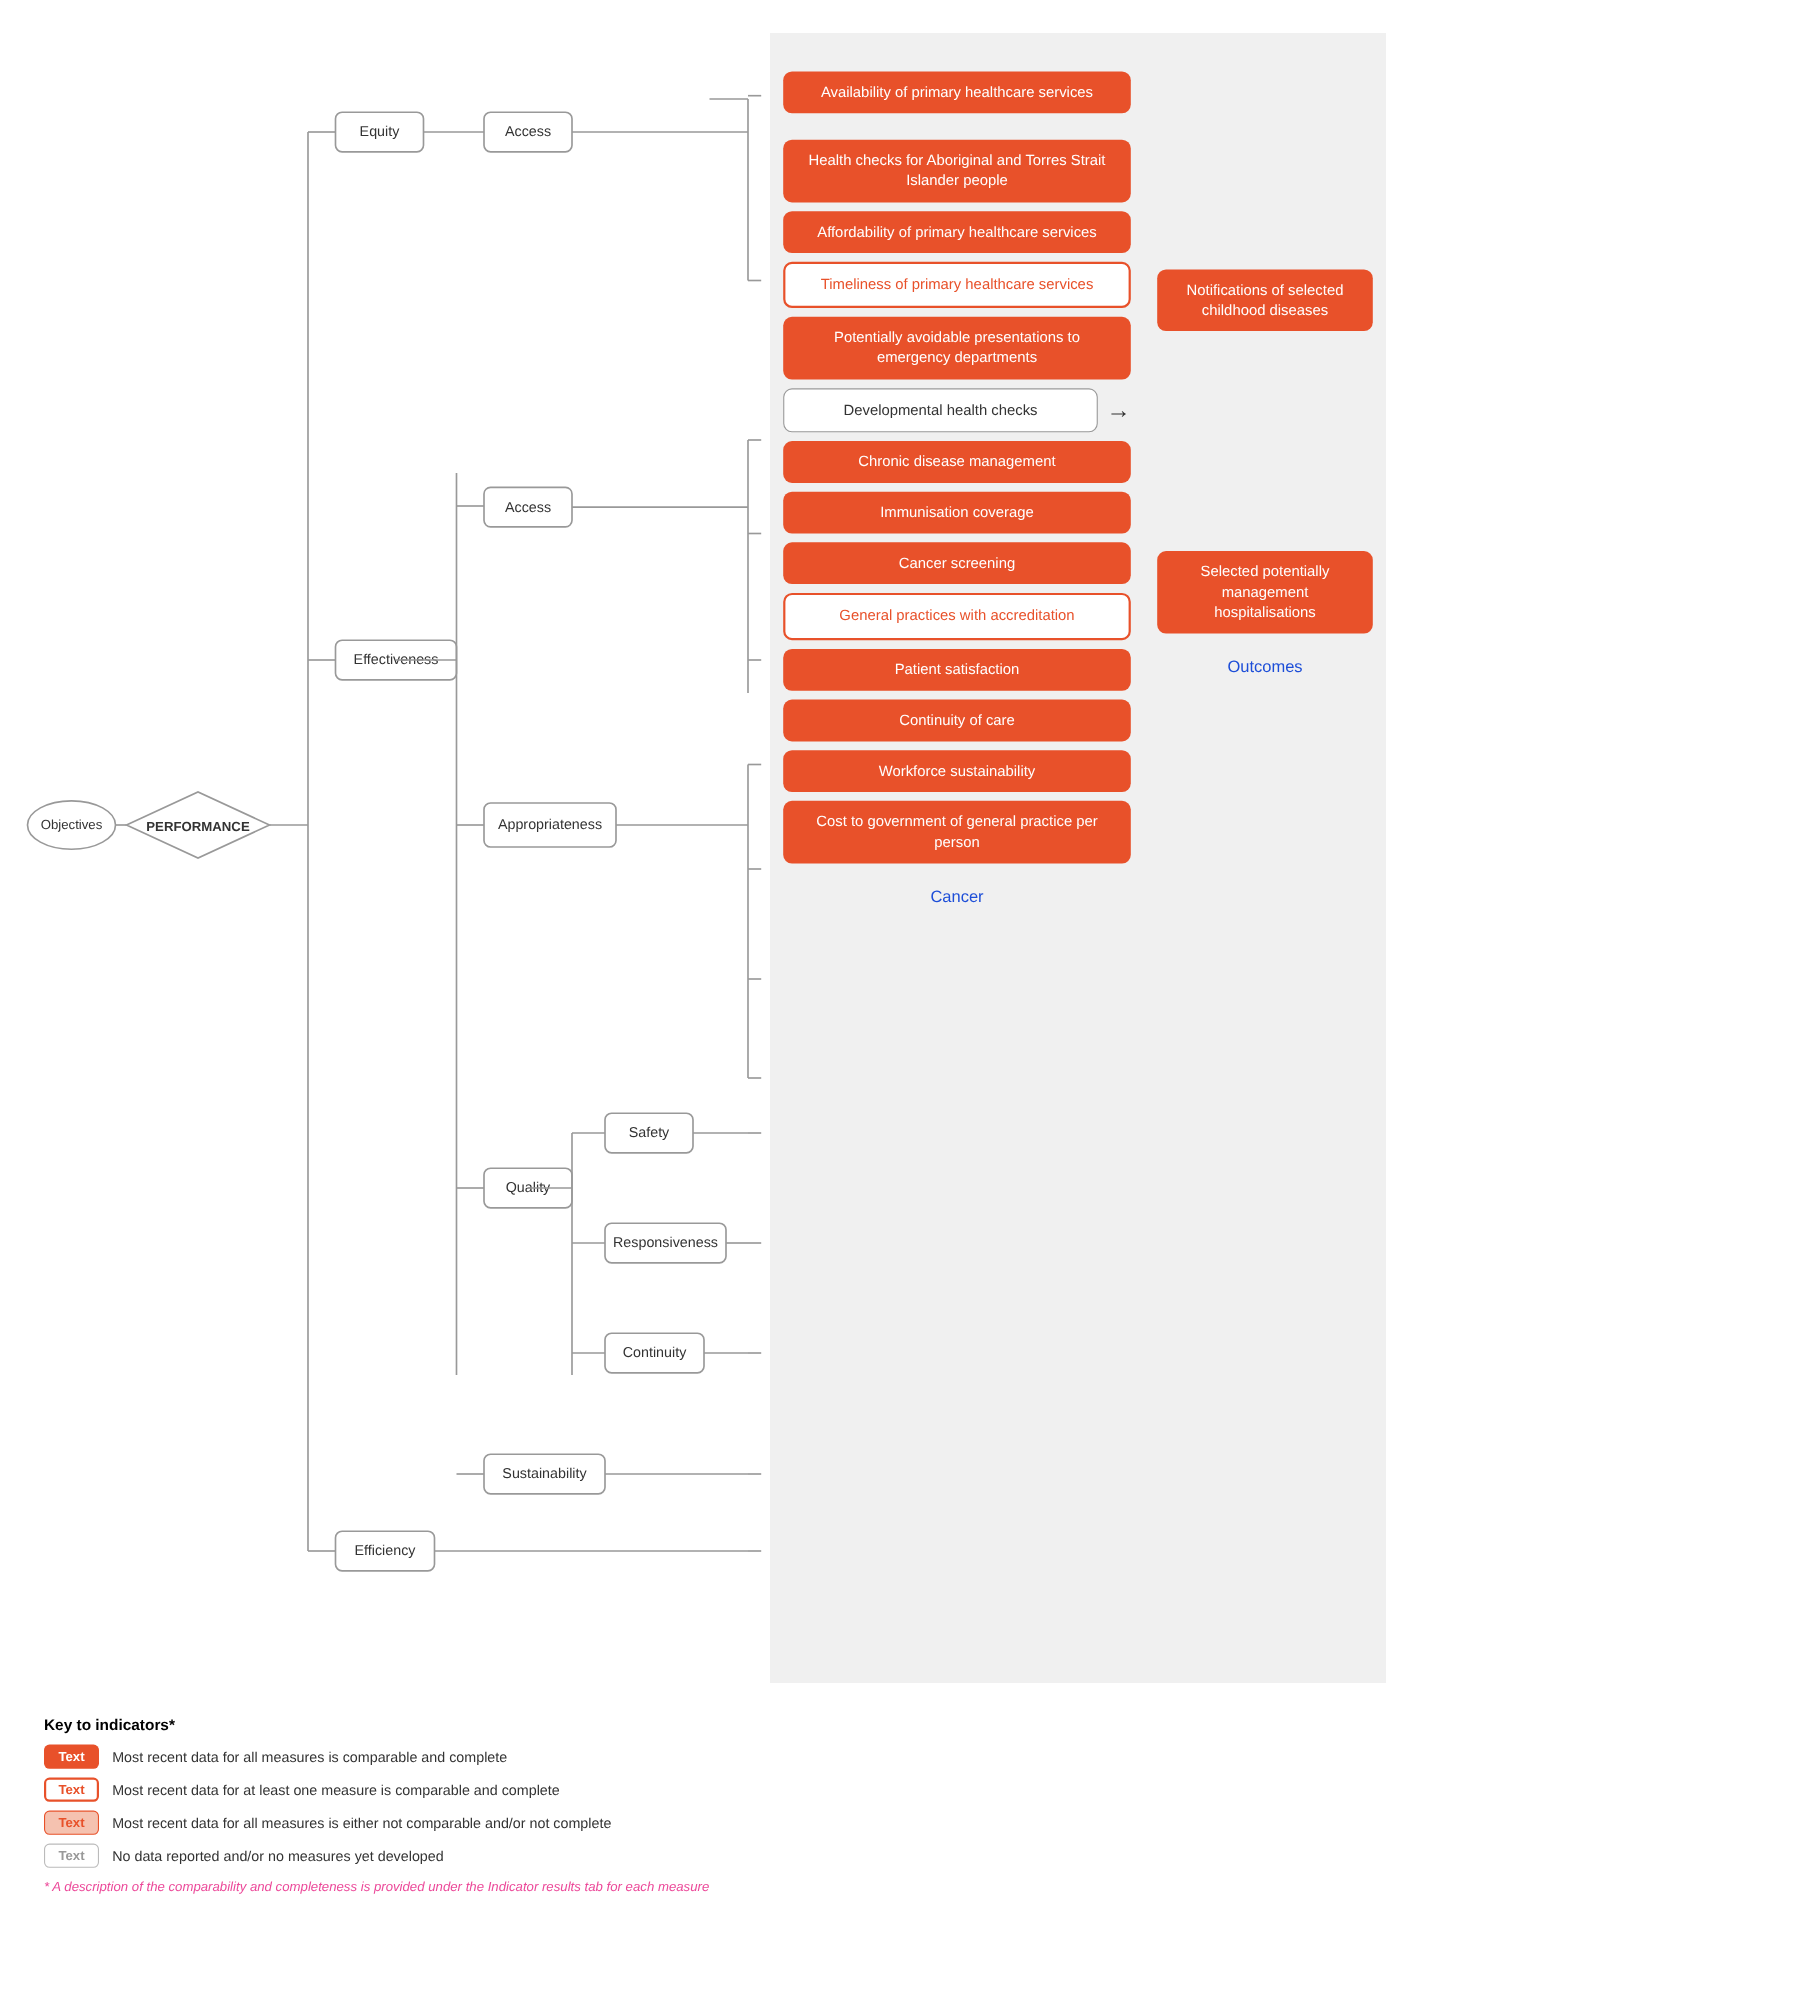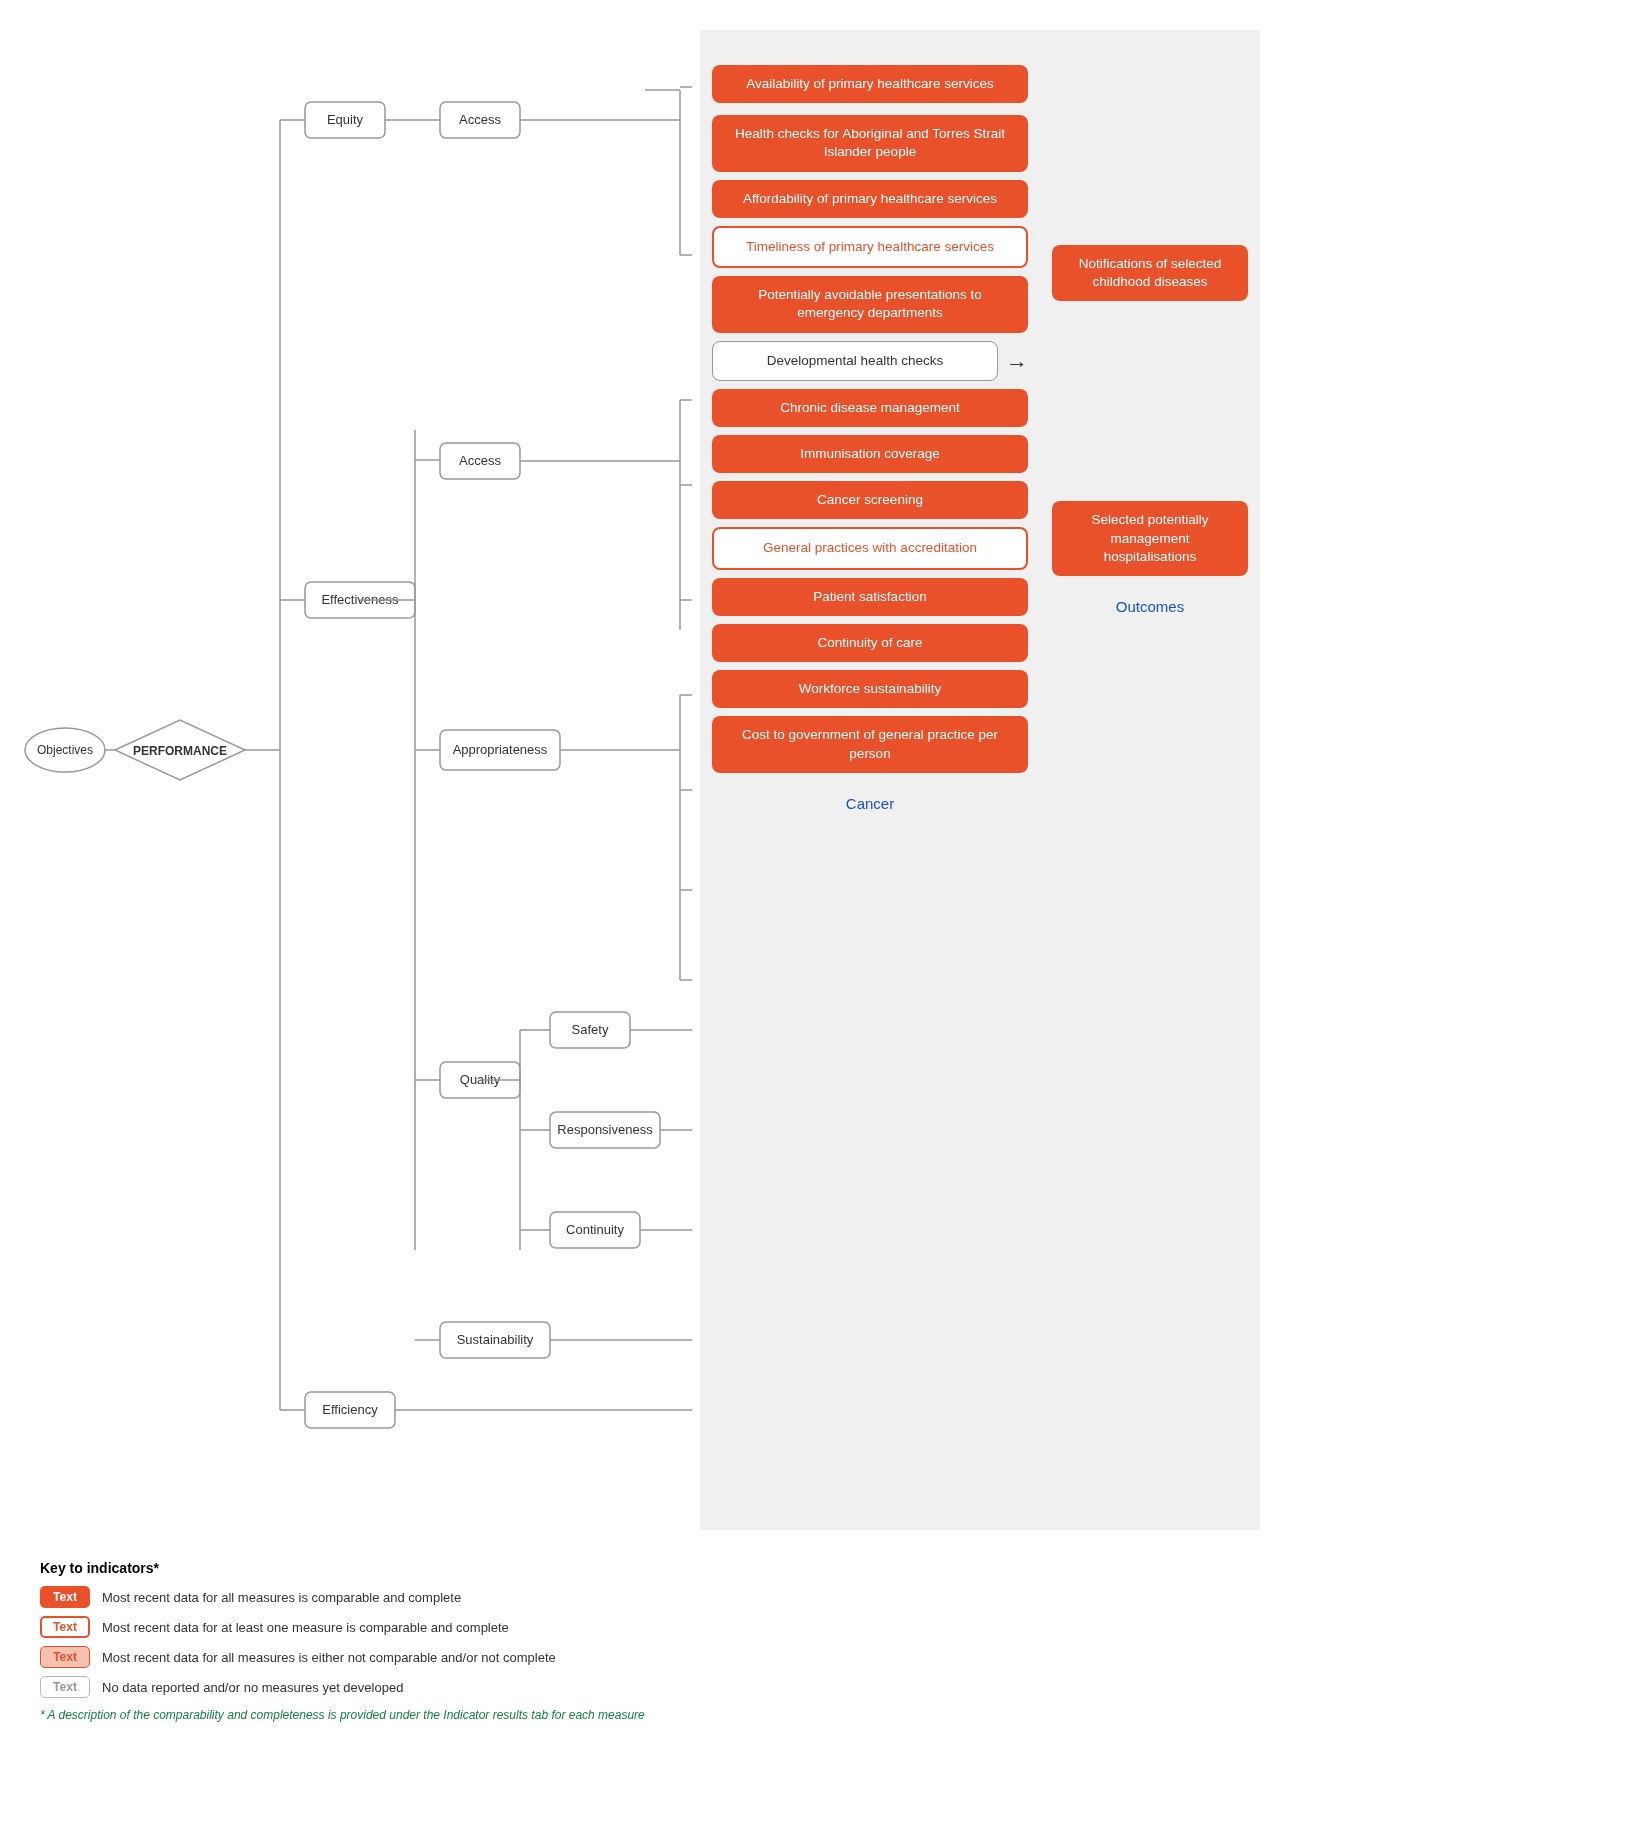--- a/index.html
+++ b/index.html
@@ -162,21 +162,21 @@
     }
 
     .key-box-empty {
       background: #fff;
       color: #999;
       border: 1.5px solid #bbb;
     }
 
     .key-footnote {
       font-size: 12px;
-      color: #15803d;
+      color: #ec4899;
       margin-top: 10px;
       font-style: italic;
     }
 
   </style>
 </head>
 <body>
 
 <div class="main-container">
   <div class="diagram-area">
@@ -285,21 +285,21 @@
         <line x1="375" y1="1380" x2="660" y2="1380" stroke="#999" stroke-width="1.5"></line>
         <line x1="660" y1="1380" x2="672" y2="1380" stroke="#999" stroke-width="1.5"></line>
 
       </svg>
     </div>
 
     <div class="outputs-section">
 
       <div style="height: 20px;"></div>
 
-      <div class="box-orange" style="margin-bottom:12px;">
+      <div class="box-orange" style="margin-bottom:24px;">
         <span>Availability of primary healthcare services</span>
       </div>
 
       <div class="box-orange" style="margin-bottom:8px;">
         <span>Health checks for Aboriginal and Torres Strait Islander people</span>
       </div>
 
       <div class="box-orange" style="margin-bottom:8px;">
         <span>Affordability of primary healthcare services</span>
       </div>

